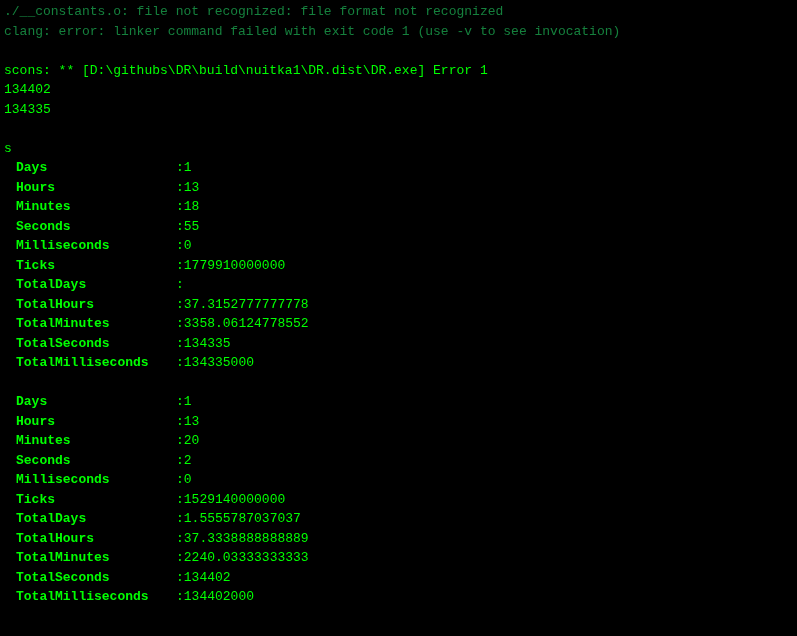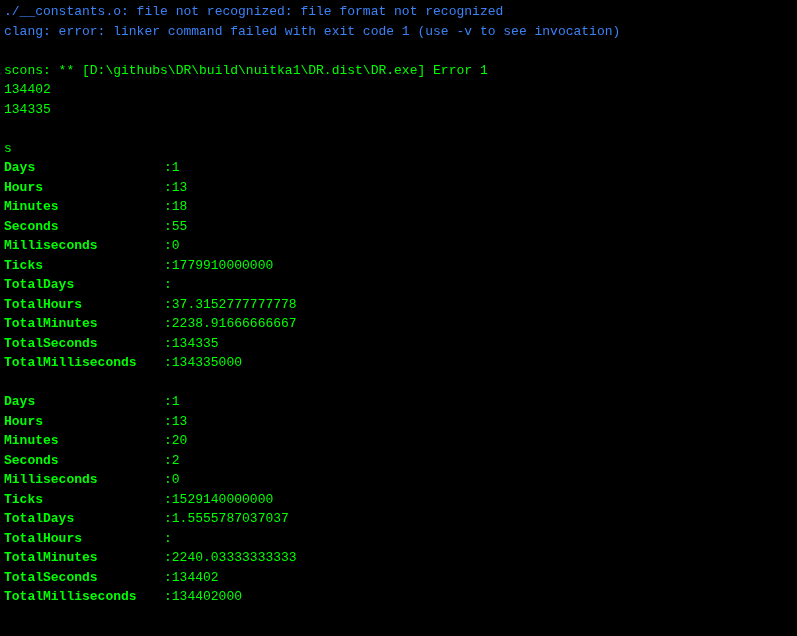--- a/index.html
+++ b/index.html
@@ -14,25 +14,26 @@
     }
     .terminal {
       padding: 2px 4px;
       width: 100%;
     }
     .line {
       white-space: pre;
       line-height: 1.5;
     }
     .error-line {
-      color: #3b82f6;
+      color: #15803d;
     }
     .label {
       color: #00ff00;
       font-weight: bold;
+      margin-left: 12px;
     }
     .colon {
       color: #00ff00;
     }
     .value {
       color: #00ff00;
     }
     .row {
       display: flex;
       line-height: 1.5;
@@ -92,21 +93,21 @@
         <span class="colon">: </span>
       </div>
       <div class="row">
         <span class="label">TotalHours</span>
         <span class="colon">: </span>
         <span class="value">37.3152777777778</span>
       </div>
       <div class="row">
         <span class="label">TotalMinutes</span>
         <span class="colon">: </span>
-        <span class="value">2238.91666666667</span>
+        <span class="value">3358.06124778552</span>
       </div>
       <div class="row">
         <span class="label">TotalSeconds</span>
         <span class="colon">: </span>
         <span class="value">134335</span>
       </div>
       <div class="row">
         <span class="label">TotalMilliseconds</span>
         <span class="colon">: </span>
         <span class="value">134335000</span>
@@ -147,20 +148,21 @@
         <span class="value">1529140000000</span>
       </div>
       <div class="row">
         <span class="label">TotalDays</span>
         <span class="colon">: </span>
         <span class="value">1.5555787037037</span>
       </div>
       <div class="row">
         <span class="label">TotalHours</span>
         <span class="colon">: </span>
+        <span class="value">37.3338888888889</span>
       </div>
       <div class="row">
         <span class="label">TotalMinutes</span>
         <span class="colon">: </span>
         <span class="value">2240.03333333333</span>
       </div>
       <div class="row">
         <span class="label">TotalSeconds</span>
         <span class="colon">: </span>
         <span class="value">134402</span>

